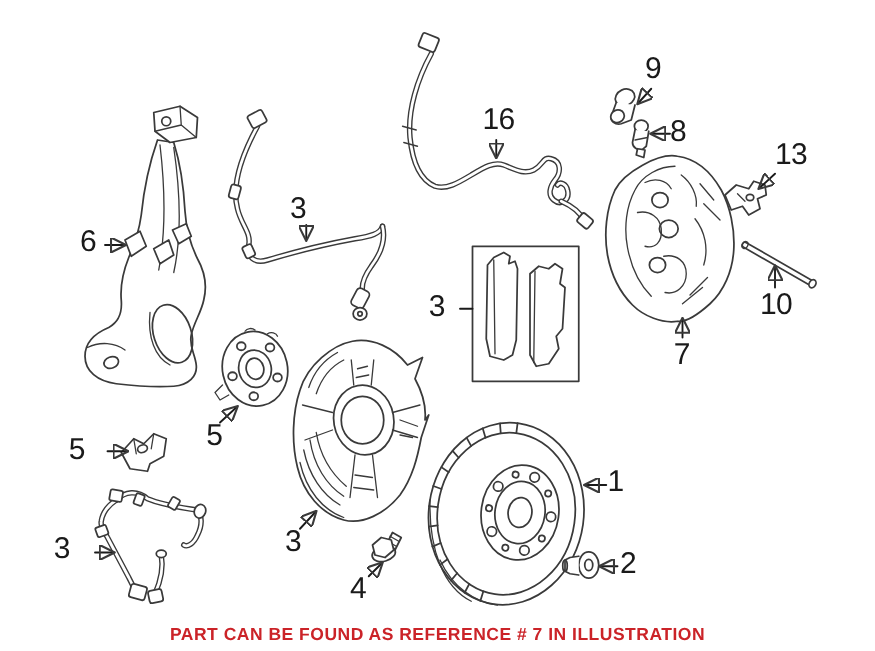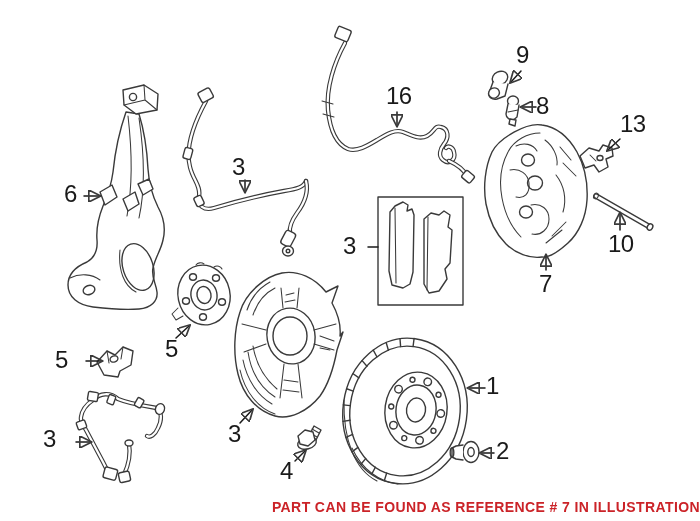--- a/index.html
+++ b/index.html
@@ -10,21 +10,21 @@
   .art *{fill:none;stroke:#3a3a3a;stroke-width:1.4;stroke-linecap:round;stroke-linejoin:round;}
   .art .wfill{fill:#ffffff;}
   .art .thin{stroke-width:1.05;}
   .art .tube-o{stroke-width:4.4;}
   .art .tube-i{stroke:#ffffff;stroke-width:2.2;}
   .art .rod-o{stroke-width:5.6;}
   .art .rod-i{stroke:#ffffff;stroke-width:2.9;}
   .art .cline{stroke:#1a1a1a;stroke-width:1.5;}
   .callout{position:absolute;font-size:24px;line-height:1;color:#1a1a1a;
            font-family:"Liberation Sans", sans-serif;letter-spacing:-0.5px;white-space:nowrap;}
-  .note{position:absolute;left:0;top:499px;width:700px;text-align:right;
+  .note{position:absolute;left:0;top:499px;width:700px;text-align:center;
         color:#cb2328;font-weight:bold;font-size:14px;letter-spacing:0.4px;white-space:nowrap;}
 </style>
 </head>
 <body>
 
 <div class="stage">
 
   <svg class="art" width="700" height="521" viewBox="0 0 700 521">
     <defs>
       <marker id="ah" viewBox="0 0 10 10" refX="8.5" refY="5" markerWidth="9" markerHeight="8" orient="auto-start-reverse">

